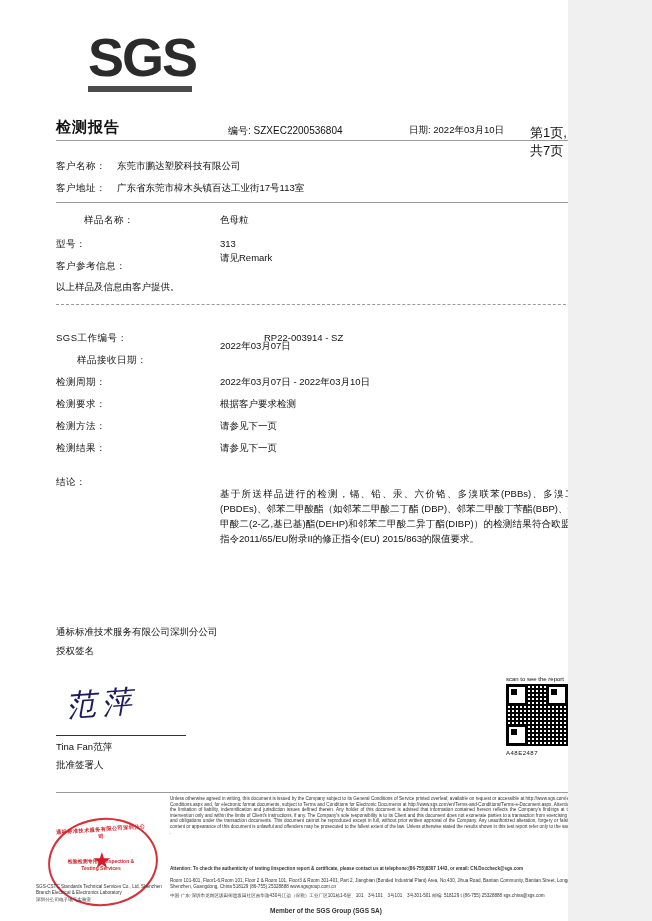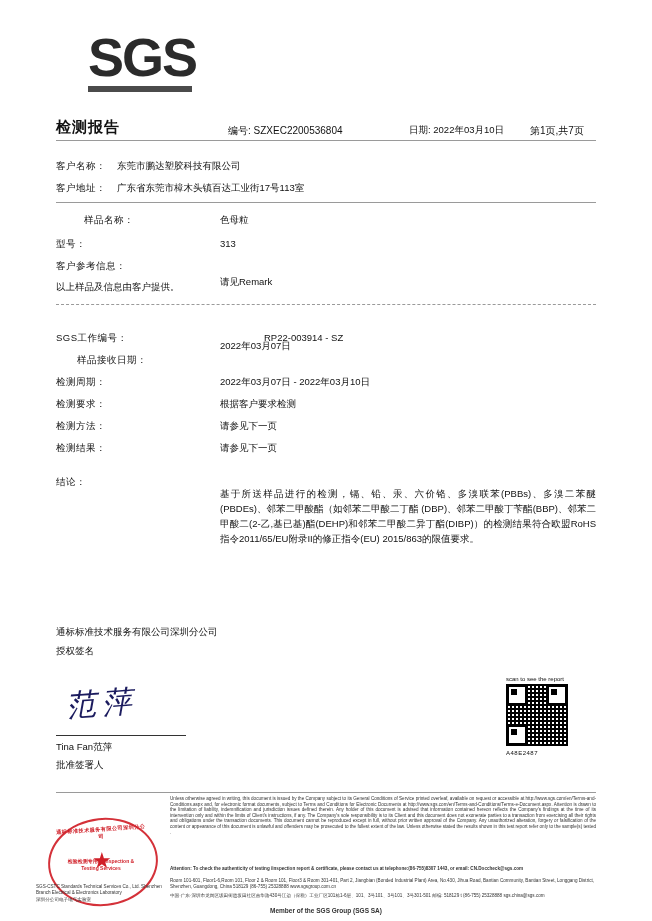--- a/index.html
+++ b/index.html
@@ -4,21 +4,21 @@
 <style>
   html,body{margin:0;padding:0;}
   body{
     width:652px;height:921px;
     background:#f0f0f0;
     font-family:"Liberation Sans", sans-serif;
     -webkit-font-smoothing:antialiased;
   }
   .page{
     position:relative;
-    width:652px;height:921px;
+    width:568px;height:921px;
     background:#ffffff;
     overflow:hidden;
   }
   
   .logo-wrap{position:absolute;left:88px;top:30px;}
   .logo{
     font-family:"Liberation Sans", sans-serif;
     font-weight:bold;
     font-size:54px;
     letter-spacing:-2px;
@@ -34,21 +34,21 @@
     font-size:15px;font-weight:bold;color:#111;
     letter-spacing:1px;
   }
   .hdr-no{
     position:absolute;left:228px;top:124px;font-size:10px;color:#111;
   }
   .hdr-date{
     position:absolute;left:409px;top:124px;font-size:9.5px;color:#111;
   }
   .hdr-page{
-    position:absolute;left:530px;top:124px;font-size:10px;color:#111;
+    position:absolute;left:530px;top:124px;font-size:13px;color:#111;
   }
   .rule{
     position:absolute;left:56px;width:540px;height:0;
     border-top:1px solid #9a9a9a;
   }
   .rule.dashed{border-top:1px dashed #9a9a9a;}
   
   .lbl{position:absolute;font-size:9.5px;color:#111;left:56px;letter-spacing:.5px;}
   .val{position:absolute;font-size:9.5px;color:#111;left:220px;}
   .val.indent{left:117px;}
@@ -168,21 +168,21 @@
 
   <div class="rule" style="top:202px;"></div>
 
   <div class="lbl" style="top:214px;margin-left:28px;">样品名称：</div>
   <div class="val" style="top:214px;">色母粒</div>
 
   <div class="lbl" style="top:238px;">型号：</div>
   <div class="val" style="top:238px;">313</div>
 
   <div class="lbl" style="top:260px;">客户参考信息：</div>
-  <div class="val" style="top:276px;">请见Remark</div>
+  <div class="val" style="top:252px;">请见Remark</div>
 
   <div class="note" style="top:281px;">以上样品及信息由客户提供。</div>
 
   <div class="rule dashed" style="top:304px;"></div>
 
   <div class="lbl" style="top:332px;">SGS工作编号：</div>
   <div class="val" style="top:332px;padding-left:44px;">RP22-003914 - SZ</div>
 
   <div class="lbl" style="top:354px;margin-left:21px;">样品接收日期：</div>
   <div class="val" style="top:340px;">2022年03月07日</div>

